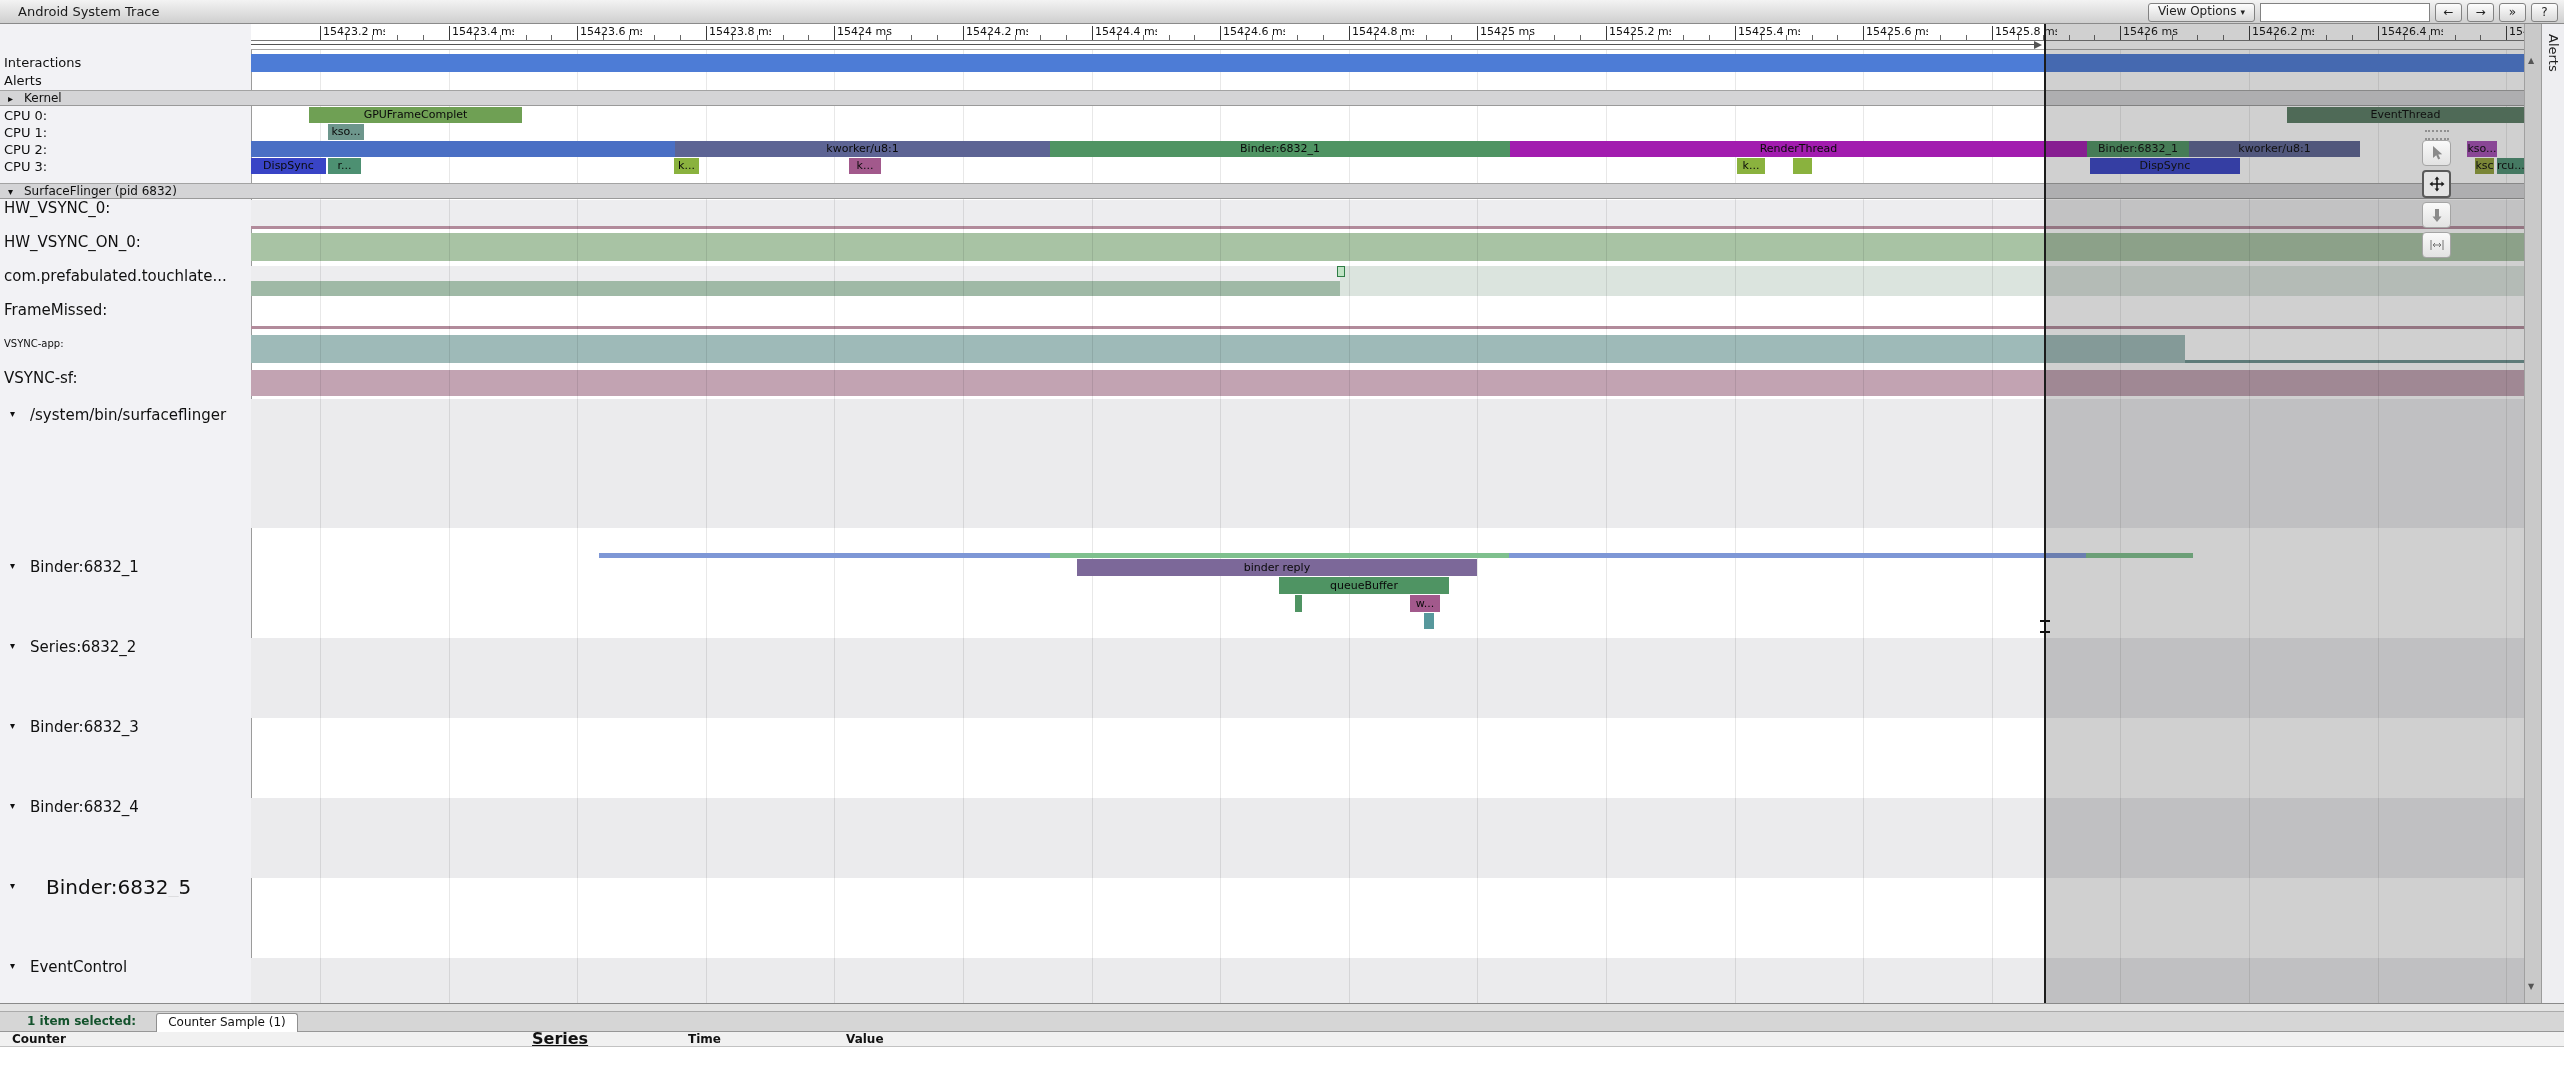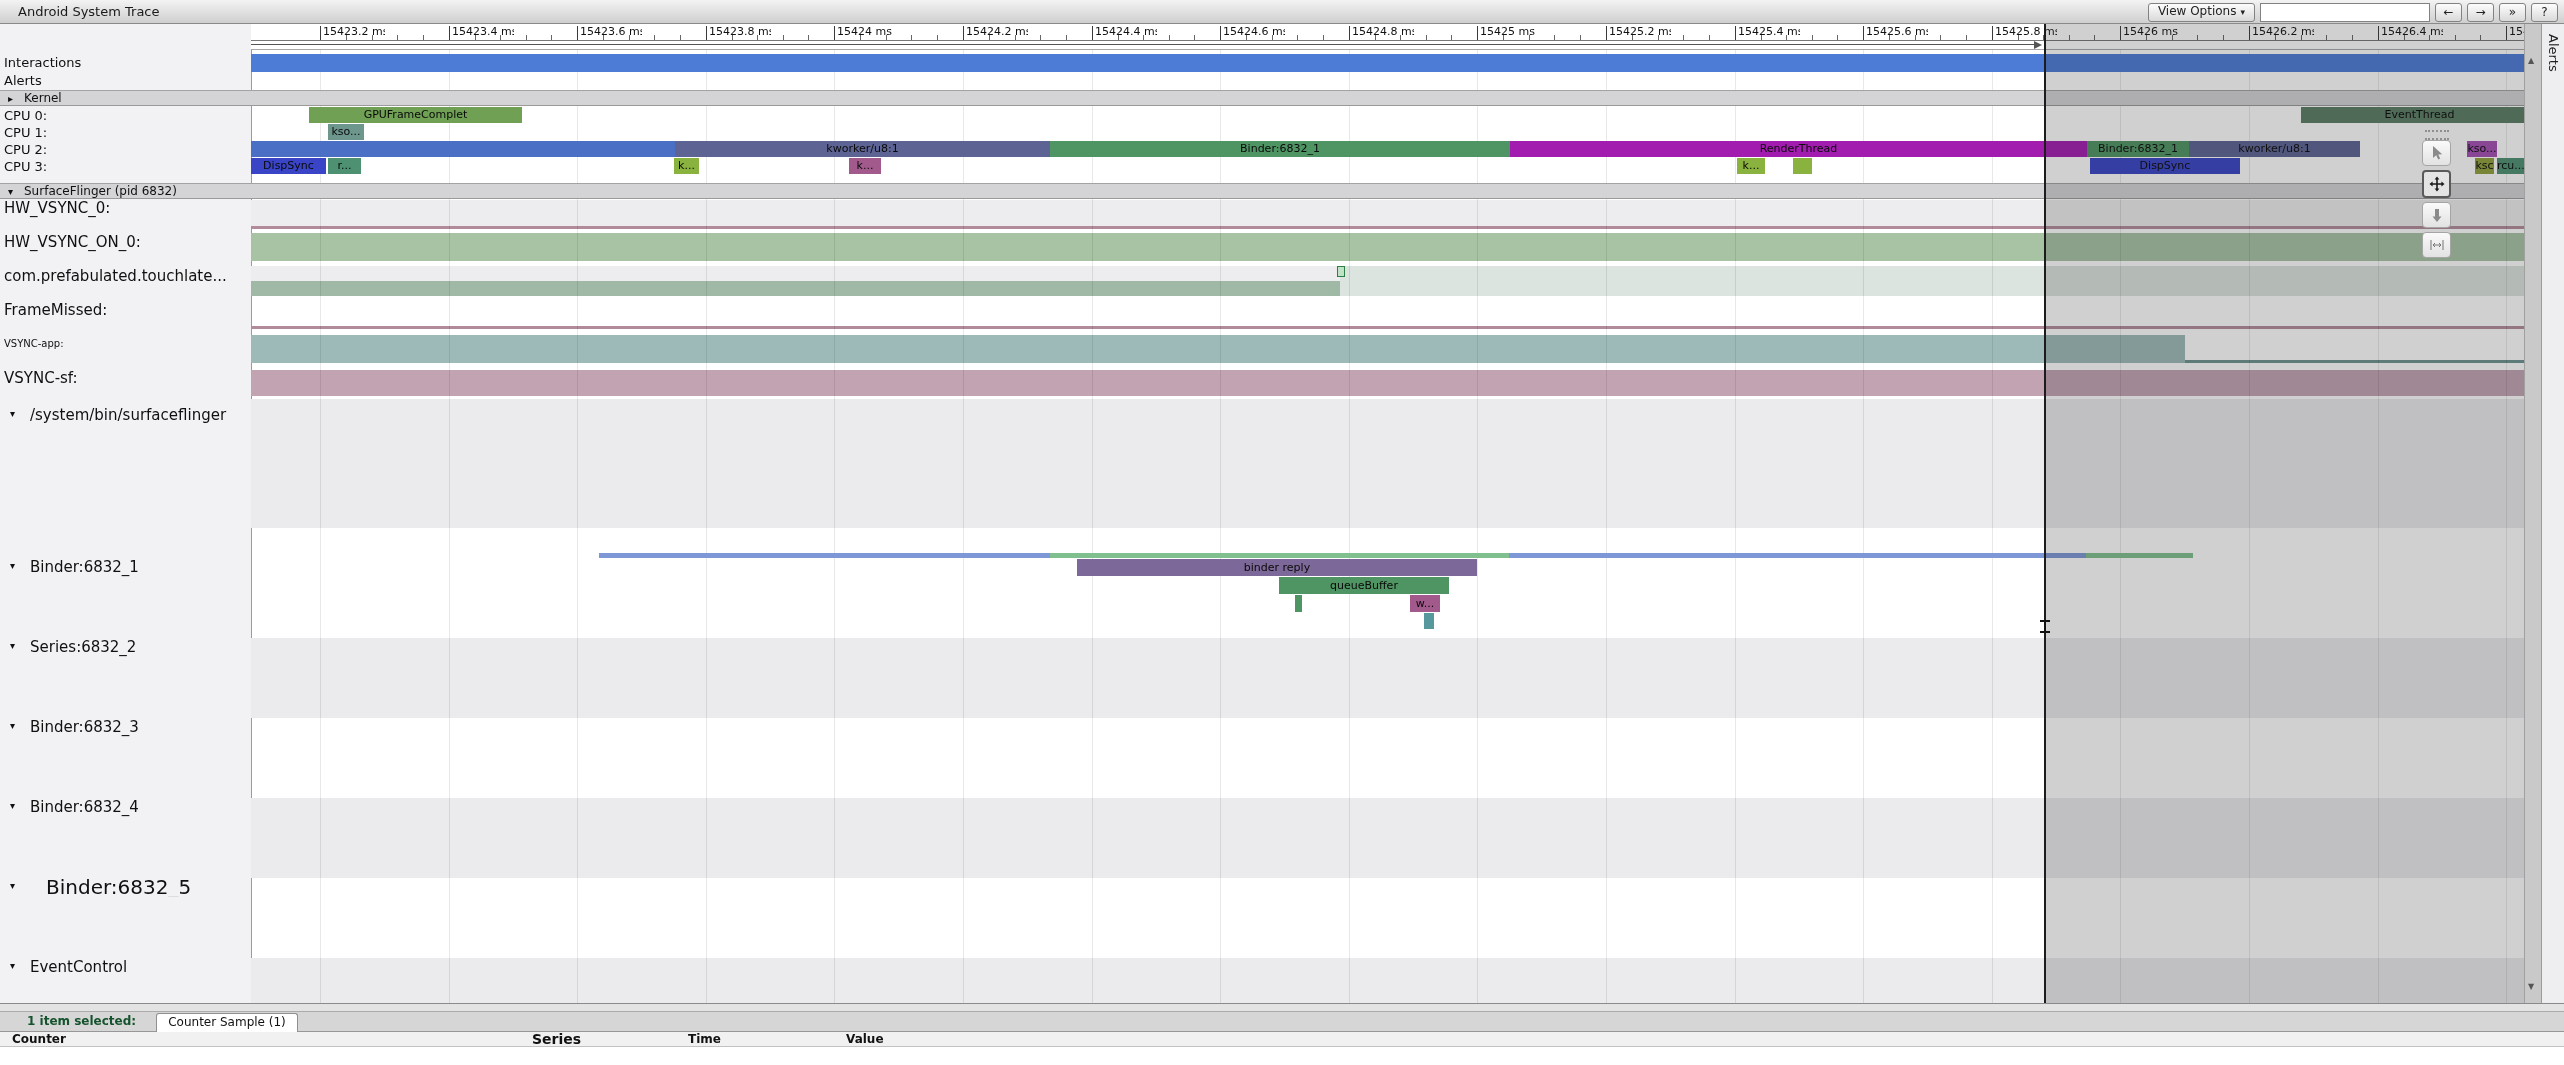--- a/index.html
+++ b/index.html
@@ -98,21 +98,21 @@
       <div style="position: absolute; left: 1606px; top: 50px; width: 1px; height: 953px; background: rgba(0, 0, 0, 0.09);"></div>
       <div style="position: absolute; left: 1735px; top: 50px; width: 1px; height: 953px; background: rgba(0, 0, 0, 0.09);"></div>
       <div style="position: absolute; left: 1863px; top: 50px; width: 1px; height: 953px; background: rgba(0, 0, 0, 0.09);"></div>
       <div style="position: absolute; left: 1992px; top: 50px; width: 1px; height: 953px; background: rgba(0, 0, 0, 0.09);"></div>
       <div style="position: absolute; left: 2120px; top: 50px; width: 1px; height: 953px; background: rgba(0, 0, 0, 0.09);"></div>
       <div style="position: absolute; left: 2249px; top: 50px; width: 1px; height: 953px; background: rgba(0, 0, 0, 0.09);"></div>
       <div style="position: absolute; left: 2378px; top: 50px; width: 1px; height: 953px; background: rgba(0, 0, 0, 0.09);"></div>
       <div style="position: absolute; left: 2506px; top: 50px; width: 1px; height: 953px; background: rgba(0, 0, 0, 0.09);"></div>
       <div style="position: absolute; left: 251px; top: 54px; width: 2273px; height: 18px; background: rgb(77, 124, 214);"></div>
       <div class="seg" style="position: absolute; left: 309px; top: 107px; width: 213px; height: 16px; background: rgb(111, 160, 84); font-size: 11px; line-height: 16px;">GPUFrameComplet</div>
-      <div class="seg" style="position: absolute; left: 2287px; top: 107px; width: 237px; height: 16px; background: rgb(90, 125, 100); font-size: 11px; line-height: 16px; margin-left: 14px;">EventThread</div>
+      <div class="seg" style="position: absolute; left: 2287px; top: 107px; width: 237px; height: 16px; background: rgb(90, 125, 100); font-size: 11px; line-height: 16px;">EventThread</div>
       <div class="seg" style="position: absolute; left: 328px; top: 124px; width: 36px; height: 16px; background: rgb(109, 150, 140); font-size: 11px; line-height: 16px;">kso...</div>
       <div class="seg" style="position: absolute; left: 251px; top: 141px; width: 424px; height: 16px; background: rgb(74, 111, 196); font-size: 11px; line-height: 16px;"></div>
       <div class="seg" style="position: absolute; left: 675px; top: 141px; width: 375px; height: 16px; background: rgb(93, 100, 148); font-size: 11px; line-height: 16px;">kworker/u8:1</div>
       <div class="seg" style="position: absolute; left: 1050px; top: 141px; width: 460px; height: 16px; background: rgb(79, 148, 99); font-size: 11px; line-height: 16px;">Binder:6832_1</div>
       <div class="seg" style="position: absolute; left: 1510px; top: 141px; width: 577px; height: 16px; background: #a21caf; font-size: 11px; line-height: 16px;">RenderThread</div>
       <div class="seg" style="position: absolute; left: 2087px; top: 141px; width: 102px; height: 16px; background: rgb(79, 148, 99); font-size: 11px; line-height: 16px;">Binder:6832_1</div>
       <div class="seg" style="position: absolute; left: 2189px; top: 141px; width: 171px; height: 16px; background: rgb(93, 100, 148); font-size: 11px; line-height: 16px;">kworker/u8:1</div>
       <div class="seg" style="position: absolute; left: 2467px; top: 141px; width: 30px; height: 16px; background: rgb(164, 79, 180); font-size: 11px; line-height: 16px;">kso...</div>
       <div class="seg" style="position: absolute; left: 251px; top: 158px; width: 75px; height: 16px; background: rgb(57, 68, 198); font-size: 11px; line-height: 16px;">DispSync</div>
       <div class="seg" style="position: absolute; left: 328px; top: 158px; width: 33px; height: 16px; background: rgb(77, 144, 114); font-size: 11px; line-height: 16px;">r...</div>
@@ -314,18 +314,18 @@
     <span id="alerts-vert">Alerts</span>
   </div>
 
   <div id="splitter"></div>
   <div id="tabrow">
     <span id="selcount">1 item selected:</span>
     <div id="counter-tab">Counter Sample (1)</div>
   </div>
   <div id="thead">
       <div class="hcell" style="position: absolute; left: 12px; top: 0px; width: 480px; height: 14px; font-size: 12px; line-height: 14px; background: transparent;">Counter</div>
-      <div class="hcell" style="position: absolute; left: 532px; top: 0px; width: 480px; height: 14px; font-size: 14px; line-height: 14px; background: transparent;">Series</div>
+      <div class="hcell" style="position: absolute; left: 532px; top: 0px; width: 480px; height: 14px; font-size: 16px; line-height: 14px; background: transparent; text-decoration: underline;">Series</div>
       <div class="hcell" style="position: absolute; left: 688px; top: 0px; width: 480px; height: 14px; font-size: 12px; line-height: 14px; background: transparent;">Time</div>
       <div class="hcell" style="position: absolute; left: 846px; top: 0px; width: 480px; height: 14px; font-size: 12px; line-height: 14px; background: transparent;">Value</div>
     </div>
 
 </div>
 
 </body></html>

